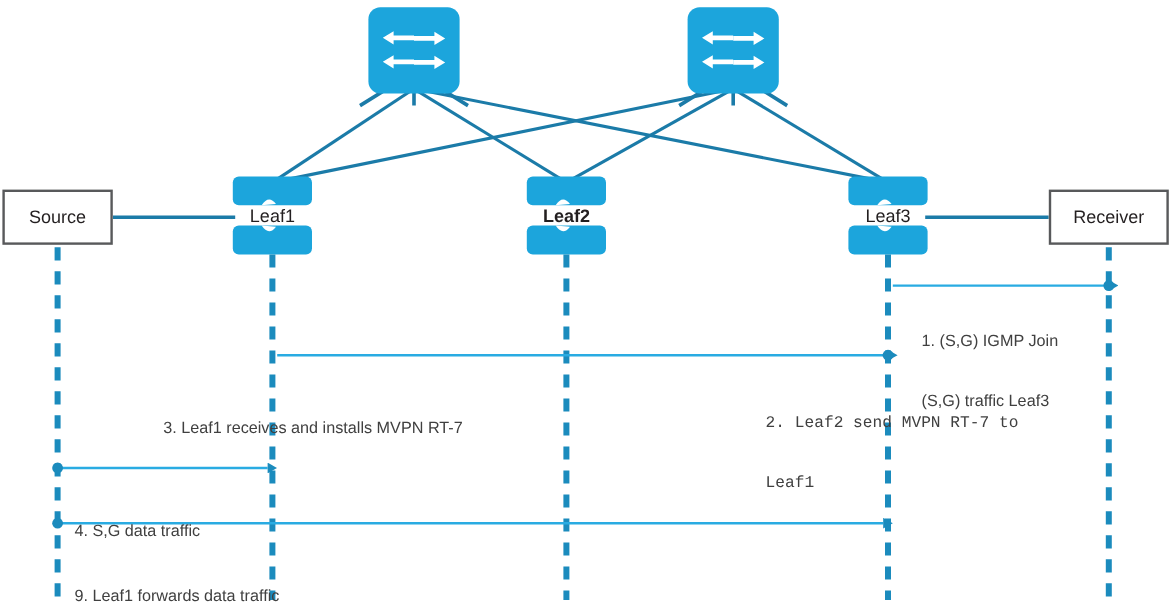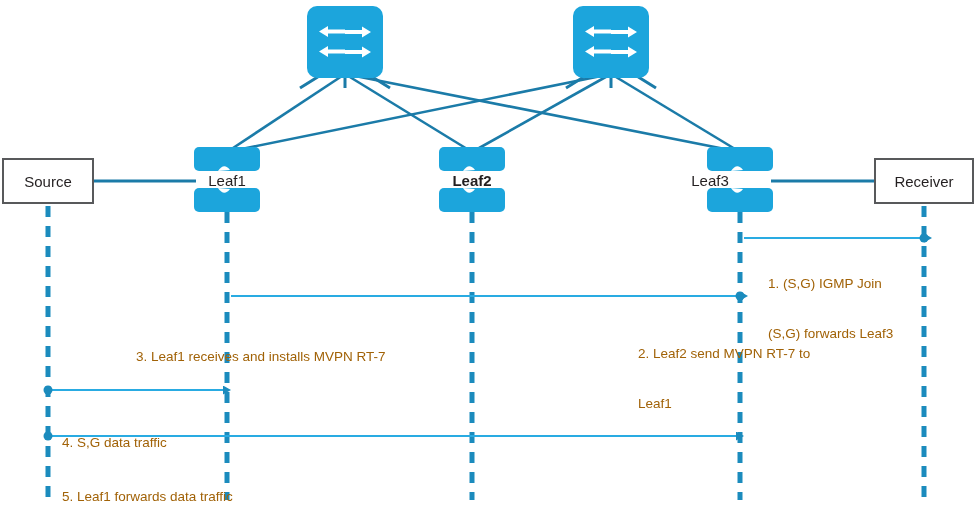--- a/index.html
+++ b/index.html
@@ -39,21 +39,21 @@
     background: #ffffff;
     display: flex;
     align-items: center;
     justify-content: center;
     font-size: 15px;
     color: #231f20;
   }
   .step-note {
     position: absolute;
     font-size: 13.5px;
-    color: #a16207;
+    color: #404040;
     line-height: 16.5px;
     white-space: pre;
   }
 </style>
 </head>
 <body>
 
 <div id="canvas">
 
   <svg id="wire" viewBox="0 0 978 507">
@@ -146,40 +146,40 @@
       </g>
       <g>
         <line x1="48" y1="436" x2="736" y2="436" stroke="#29abe2" stroke-width="2" marker-end="url(#ah-right)" fill="none"></line>
         <circle cx="48" cy="436" r="4.5" fill="#1b8bbd"></circle>
       </g>
     </g>
   </svg>
 
   <div class="node-label" style="left:194px; top:173px; width:66px; height:13px;">Leaf1</div>
   <div class="node-label" style="left:439px; top:173px; width:66px; height:13px;font-weight:bold;">Leaf2</div>
-  <div class="node-label" style="left:677px; top:173px; width:66px; height:13px;">Leaf3</div>
+  <div class="node-label" style="left:707px; top:173px; width:66px; height:13px;">Leaf3</div>
 
   <div class="endpoint-box" style="left:2px; top:158px; width:92px; height:46px;">Source</div>
   <div class="endpoint-box" style="left:874px; top:158px; width:100px; height:46px;">Receiver</div>
 
   <div class="step-note" style="left:768px; top:243px;">
     <div>1. (S,G) IGMP Join</div>
-    <div>(S,G) forwards Leaf3</div>
+    <div>(S,G) traffic Leaf3</div>
   </div>
 
-  <div class="step-note" style="left:638px; top:313px;">
+  <div class="step-note" style="left:638px; top:313px;font-family:Liberation Mono, monospace;">
     <div>2. Leaf2 send MVPN RT-7 to</div>
     <div>Leaf1</div>
   </div>
 
   <div class="step-note" style="left:136px; top:316px;">
     <div>3. Leaf1 receives and installs MVPN RT-7</div>
   </div>
 
   <div class="step-note" style="left:62px; top:402px;">
     <div>4. S,G data traffic</div>
   </div>
 
   <div class="step-note" style="left:62px; top:456px;">
-    <div>5. Leaf1 forwards data traffic</div>
+    <div>9. Leaf1 forwards data traffic</div>
   </div>
 
 </div>
 
 </body></html>

